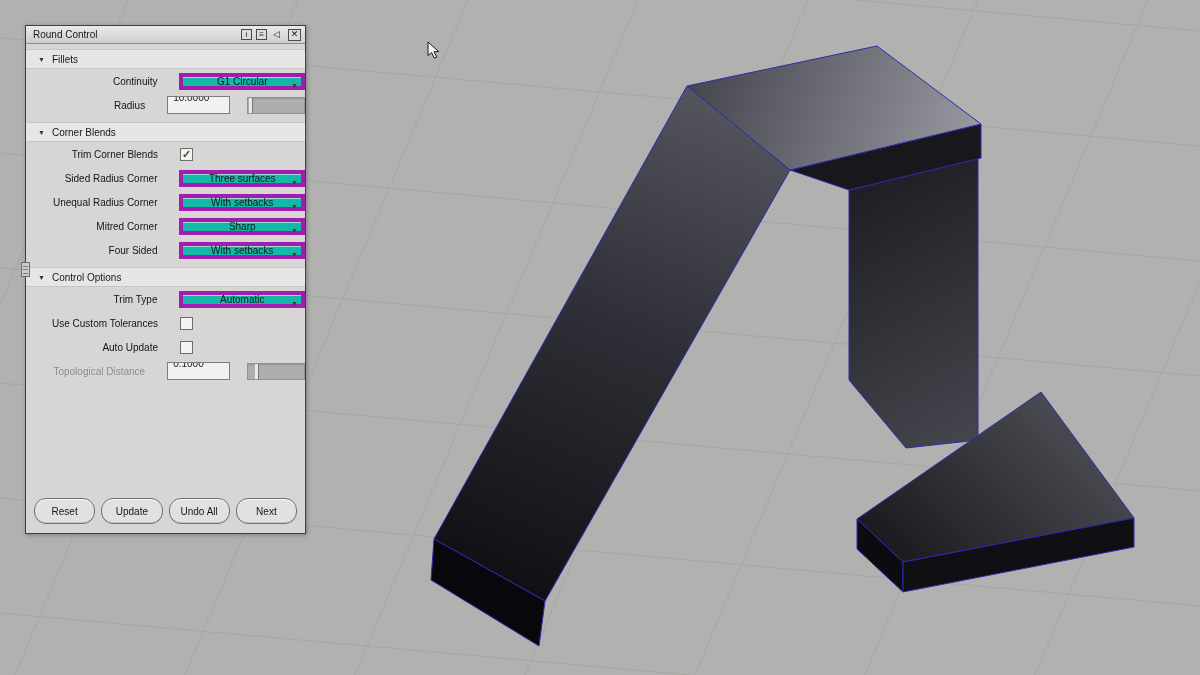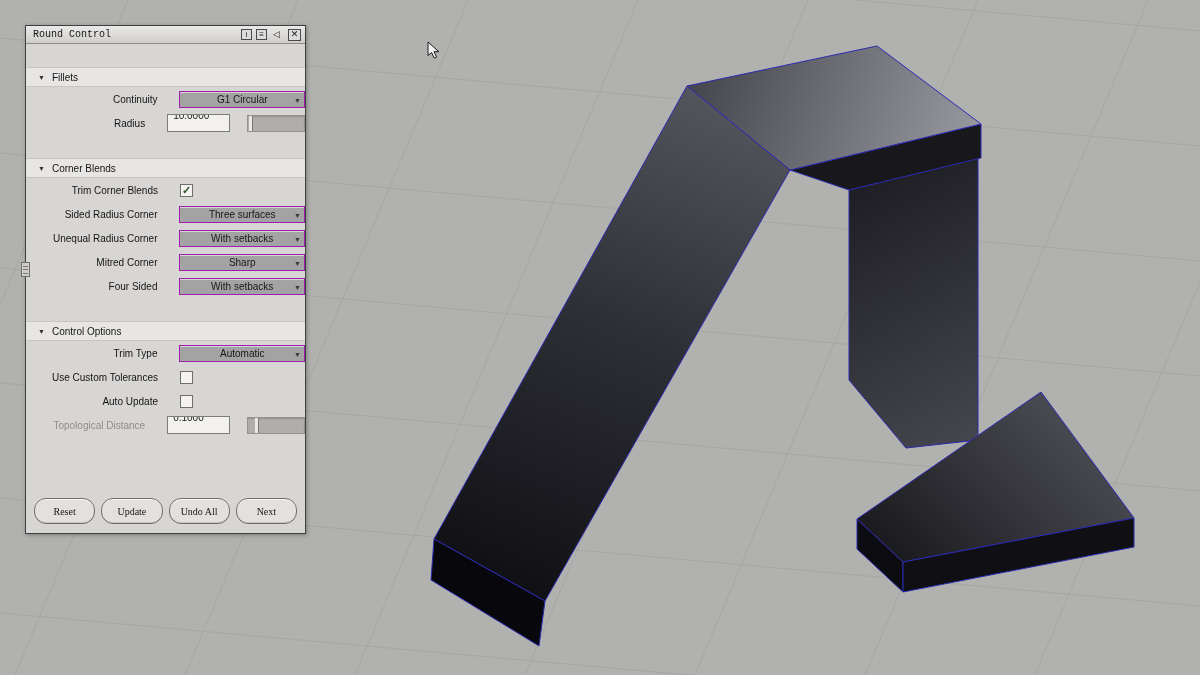--- a/index.html
+++ b/index.html
@@ -17,45 +17,45 @@
     background:#d8d6d4; border:1px solid #3f3f3f;
     box-shadow:1px 1px 4px rgba(0,0,0,.3);
     font-size:10px; color:#161616;
   }
   .titlebar {
     height:18px; display:flex; align-items:center;
     background:linear-gradient(#eceae8,#d0cecc);
     border-bottom:1px solid #8f8d8b;
     padding:0 4px 0 7px;
   }
-  .titlebar .title { flex:1;font-family:Liberation Mono, monospace; }
+  .titlebar .title { flex:1; }
   .tbico {
     width:11px; height:11px; margin-left:4px;
     border:1px solid #4a4a4a; background:#dedcda;
     display:flex; align-items:center; justify-content:center;
     font-size:8px; line-height:1; color:#222; cursor:default;
   }
   .tbico.plain { border:none; background:transparent; font-size:9px; }
   .tbico.close { width:13px; height:12px; margin-left:6px; font-size:9px; }
 
   .section-header {
-    height:20px; margin-top:23px; display:flex; align-items:center; gap:7px;
+    height:20px; margin-top:5px; display:flex; align-items:center; gap:7px;
     padding-left:12px; background:#e8e6e4;
     border-top:1px solid #c8c6c4; border-bottom:1px solid #c8c6c4;
   }
   .section-header:first-of-type { margin-top:7px; }
   .section-header .arrow { font-size:7px; color:#333; }
 
   .row { height:24px; display:flex; align-items:center; padding-left:2px;gap:16px; }
   .label { width:136px; text-align:right; padding-right:6px; color:#141414; }
   .label.disabled { color:#8f8d8b; }
 
   .dropdown {
     width:126px; height:17px; position:relative;
-    background:#a3a3a3; border:1px solid #a21caf;
+    background:#14b8a6; border:4px solid #a21caf;
     box-shadow:inset 0 1px 0 rgba(255,255,255,.55);
     display:flex; align-items:center; justify-content:center;
     cursor:default;
   }
   .ddarrow { position:absolute; right:3px; top:5px; font-size:7px; color:#3a3a3a; }
 
   input.val {
     width:63px; height:17px; border:1px solid #7d7d7b; background:#f3f1ef;
     font:10px "Liberation Sans", sans-serif; padding:0 2px 16px 5px; color:#1a1a1a;
   }
@@ -73,21 +73,21 @@
     width:13px; height:13px; background:#f5f3f1; border:1px solid #6e6e6c;
     display:flex; align-items:center; justify-content:center;
     font-size:11px; font-weight:bold; color:#2d5a2d; line-height:1; cursor:default;
   }
 
   .btnrow { position:absolute; left:8px; right:8px; bottom:9px; display:flex; gap:6px; }
   .btn {
     flex:1; height:26px; background:#e3e1df; border:1px solid #6e6e6c; border-radius:12px;
     display:flex; align-items:center; justify-content:center;
     box-shadow:inset 0 1px 0 #fbfaf9, inset 0 -1px 0 #c7c5c3;
-    font-size:10px; cursor:default;font-family:Liberation Serif, serif;
+    font-size:10px; cursor:default;
   }
 
   .grip {
     position:absolute; left:-5px; top:236px; width:9px; height:15px;
     background:#cfcdcb; border:1px solid #6e6e6c;
     display:flex; flex-direction:column; justify-content:space-evenly; padding:0 1px;
   }
   .grip i { display:block; height:1px; background:#7a7876; }
 </style>
 </head>

